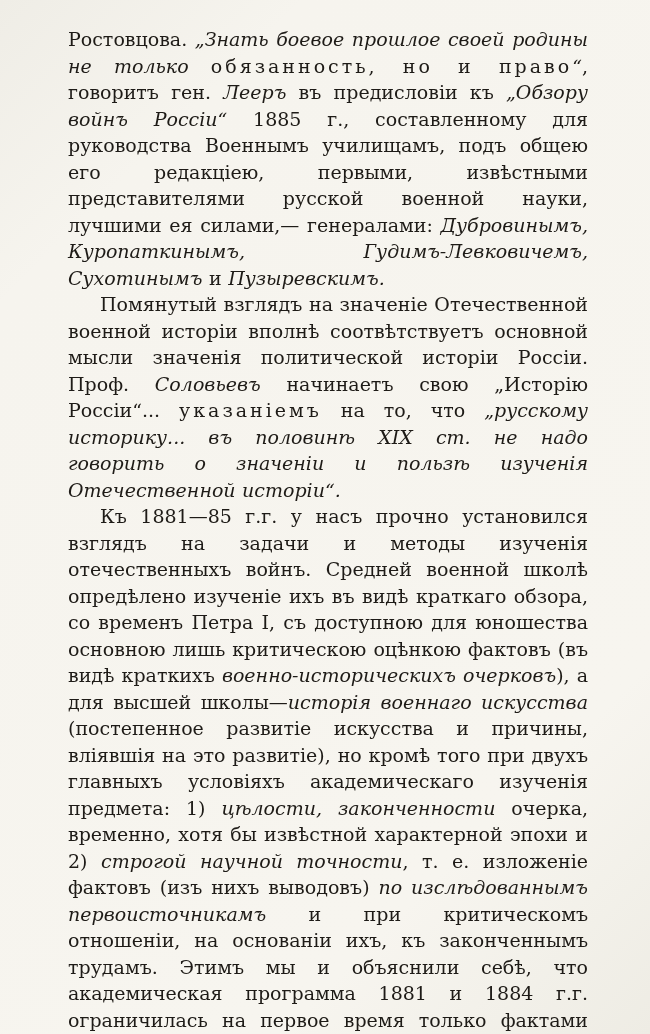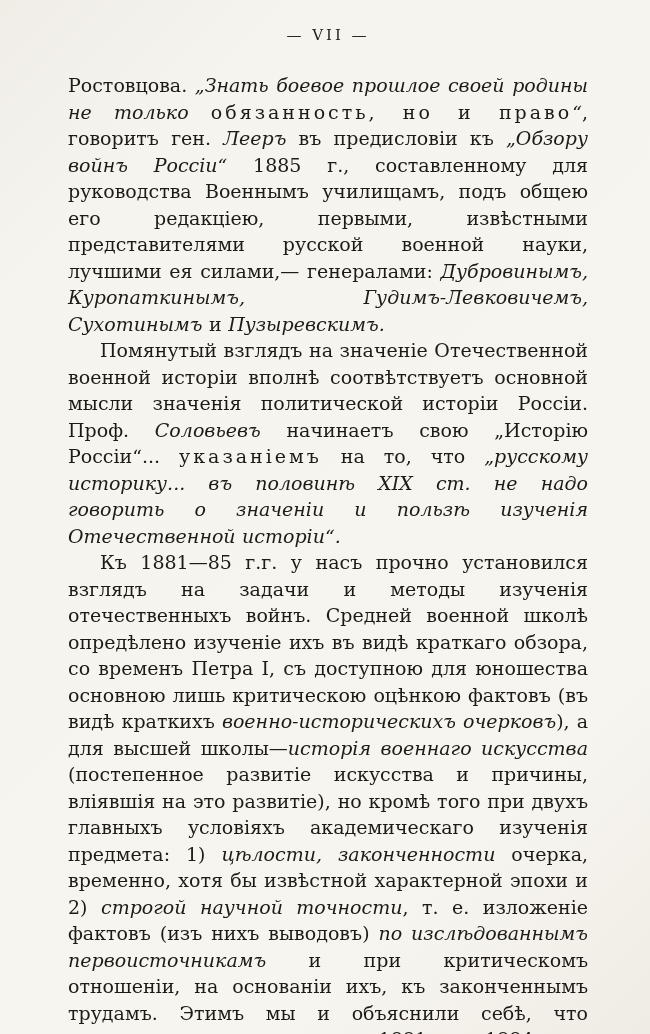--- a/index.html
+++ b/index.html
@@ -45,19 +45,18 @@
   .run-i { font-style: italic; }
   .run-sp {
     font-style: normal;
     letter-spacing: 3px;
   }
 </style>
 </head>
 <body>
 
 <div class="page">
-  <div class="page-header">— VII —</div>
   <div class="text-block">
       <p class="para"><span class="run-r">Ростовцова. </span><span class="run-i">„Знать боевое прошлое своей родины не только </span><span class="run-sp">обязанность, но и право</span><span class="run-i">“</span><span class="run-r">, говоритъ ген. </span><span class="run-i">Лееръ</span><span class="run-r"> въ предисловіи къ </span><span class="run-i">„Обзору войнъ Россіи“</span><span class="run-r"> 1885 г., составленному для руководства Военнымъ училищамъ, подъ общею его редакціею, первыми, извѣстными представителями русской военной науки, лучшими ея силами,— генералами: </span><span class="run-i">Дубровинымъ, Куропаткинымъ, Гудимъ-Левковичемъ, Сухотинымъ</span><span class="run-r"> и </span><span class="run-i">Пузыревскимъ.</span></p>
       <p class="para indent"><span class="run-r">Помянутый взглядъ на значеніе Отечественной военной исторіи вполнѣ соотвѣтствуетъ основной мысли значенія политической исторіи Россіи. Проф. </span><span class="run-i">Соловьевъ</span><span class="run-r"> начинаетъ свою „Исторію Россіи“... </span><span class="run-sp">указаніемъ</span><span class="run-r"> на то, что </span><span class="run-i">„русскому историку... въ половинѣ XIX ст. не надо говорить о значеніи и пользѣ изученія Отечественной исторіи“.</span></p>
       <p class="para indent"><span class="run-r">Къ 1881—85 г.г. у насъ прочно установился взглядъ на задачи и методы изученія отечественныхъ войнъ. Средней военной школѣ опредѣлено изученіе ихъ въ видѣ краткаго обзора, со временъ Петра I, съ доступною для юношества основною лишь критическою оцѣнкою фактовъ (въ видѣ краткихъ </span><span class="run-i">военно-историческихъ очерковъ</span><span class="run-r">), а для высшей школы—</span><span class="run-i">исторія военнаго искусства</span><span class="run-r"> (постепенное развитіе искусства и причины, вліявшія на это развитіе), но кромѣ того при двухъ главныхъ условіяхъ академическаго изученія предмета: 1) </span><span class="run-i">цѣлости, законченности</span><span class="run-r"> очерка, временно, хотя бы извѣстной характерной эпохи и 2) </span><span class="run-i">строгой научной точности</span><span class="run-r">, т. е. изложеніе фактовъ (изъ нихъ выводовъ) </span><span class="run-i">по изслѣдованнымъ первоисточникамъ</span><span class="run-r"> и при критическомъ отношеніи, на основаніи ихъ, къ законченнымъ трудамъ. Этимъ мы и объяснили себѣ, что академическая программа 1881 и 1884 г.г. ограничилась на первое время только фактами конца XVIII стол.,—изслѣдованными гораздо полнѣе другихъ. </span></p>
     </div>
 </div>
 
 </body></html>

